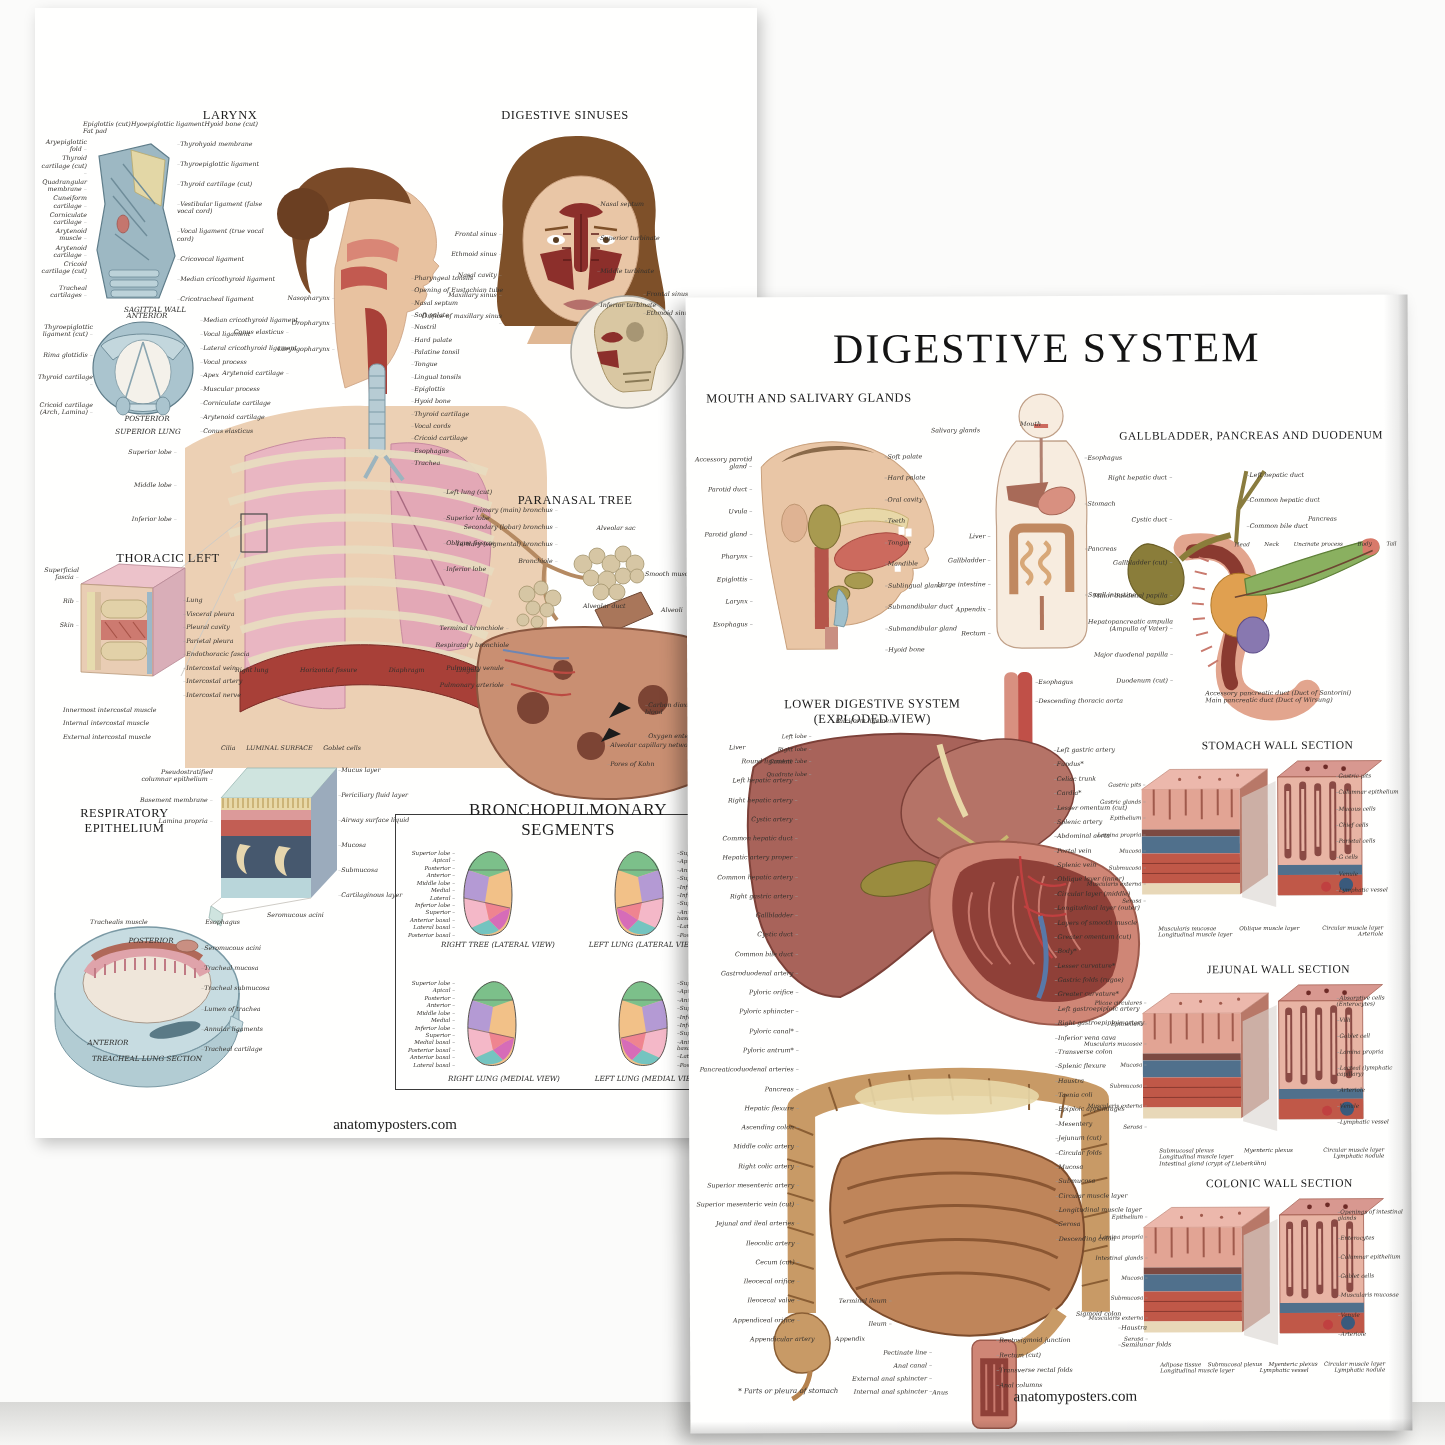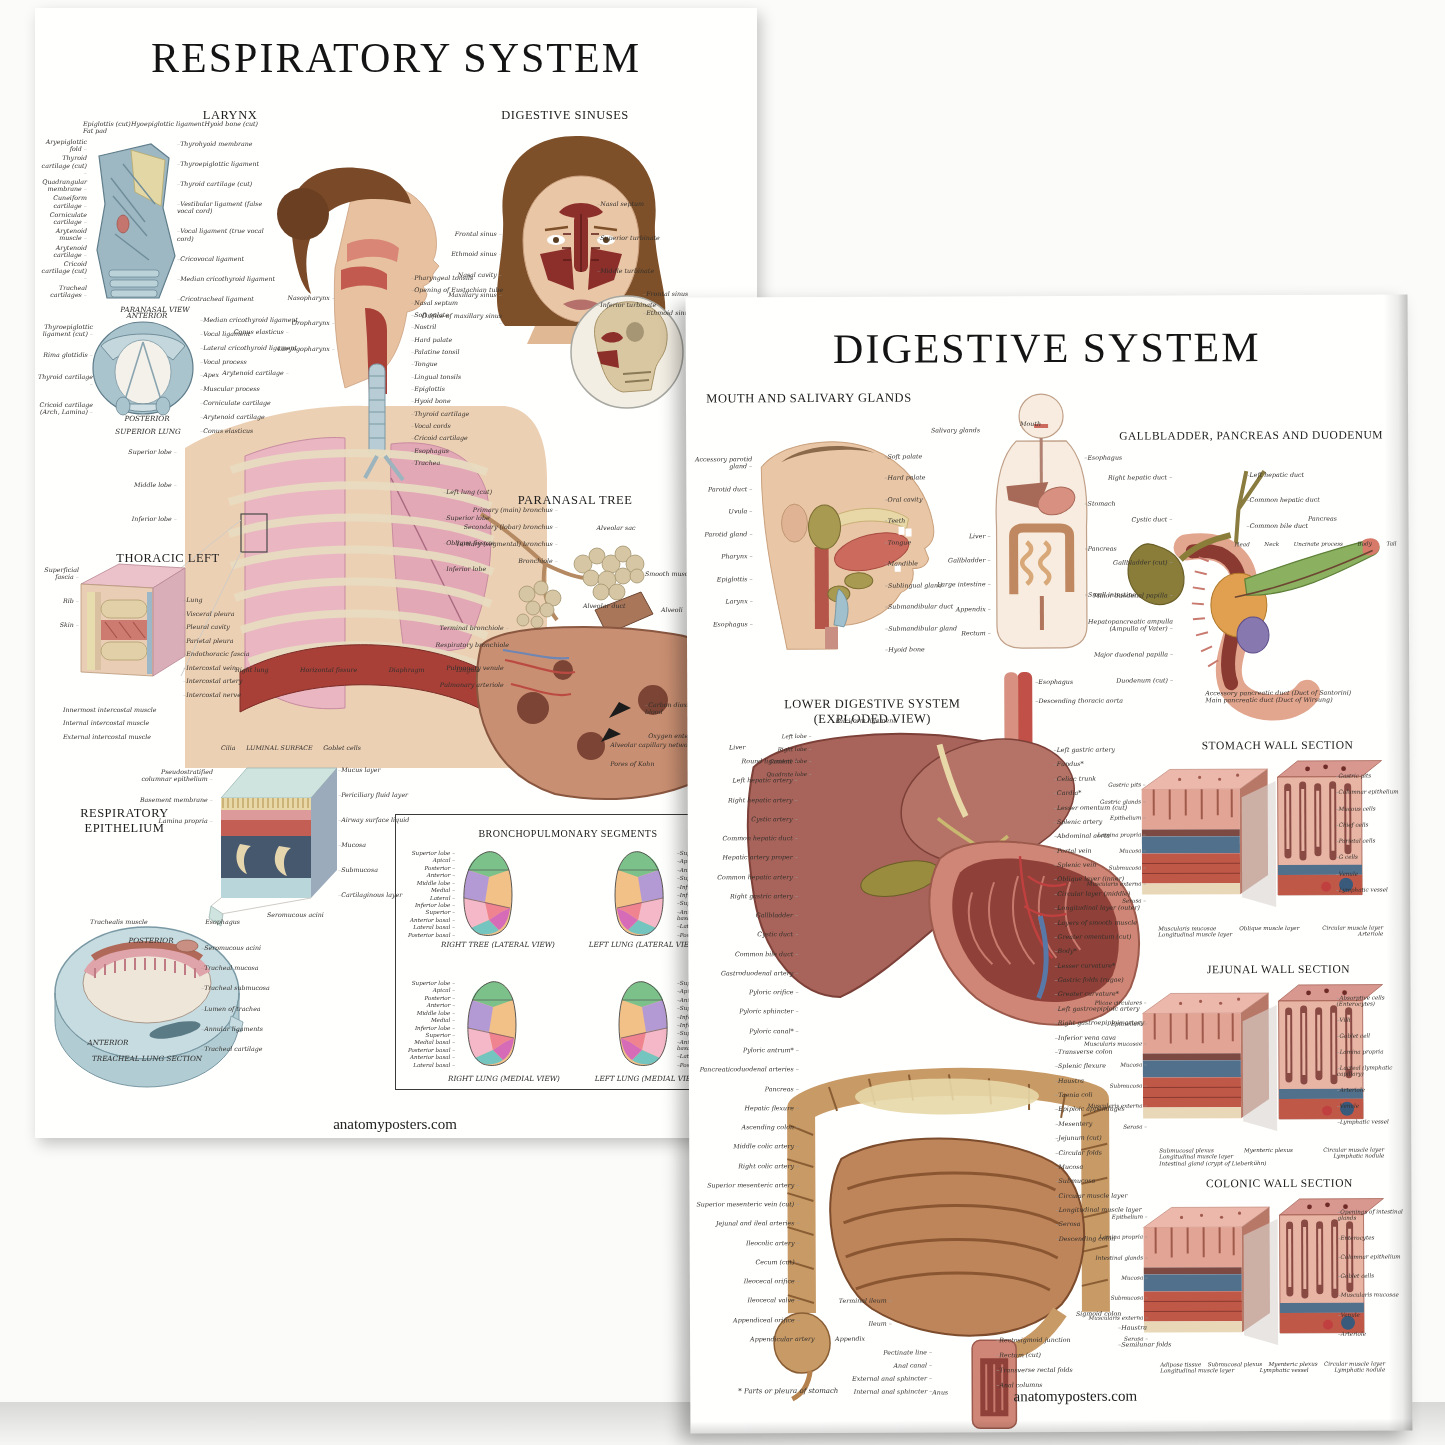--- a/index.html
+++ b/index.html
@@ -196,21 +196,20 @@
         <path d="M196,1008 l12,6 l-2,10 l-12,-6 Z" fill="#c7dce1" stroke="#7a99a4" stroke-width=".8"></path>
       </g>
       <g>
         <use href="#lungA" transform="translate(424,842)"></use>
         <use href="#lungA" transform="translate(633,842) scale(-1,1)"></use>
         <use href="#lungA" transform="translate(428,972)"></use>
         <use href="#lungA" transform="translate(637,972) scale(-1,1)"></use>
       </g>
     </svg>
 
-    <div class="t1" style="top:26px">RESPIRATORY SYSTEM</div>
     <div class="h2" style="left:120px;top:100px;width:150px">LARYNX</div>
     <div class="labels row" style="left:48px;top:112px;width:175px">
         <div class="lbl">Epiglottis (cut)</div>
         <div class="lbl">Hyoepiglottic ligament</div>
         <div class="lbl">Hyoid bone (cut)</div>
         <div class="lbl">Fat pad</div>
       </div>
     <div class="labels ra" style="left:2px;top:130px;width:50px;height:160px">
         <div class="lbl">Aryepiglottic fold</div>
         <div class="lbl">Thyroid cartilage (cut)</div>
@@ -225,21 +224,21 @@
     <div class="labels la" style="left:142px;top:132px;width:100px;height:162px">
         <div class="lbl">Thyrohyoid membrane</div>
         <div class="lbl">Thyroepiglottic ligament</div>
         <div class="lbl">Thyroid cartilage (cut)</div>
         <div class="lbl">Vestibular ligament (false vocal cord)</div>
         <div class="lbl">Vocal ligament (true vocal cord)</div>
         <div class="lbl">Cricovocal ligament</div>
         <div class="lbl">Median cricothyroid ligament</div>
         <div class="lbl">Cricotracheal ligament</div>
       </div>
-    <div class="cap" style="left:60px;top:297px;width:120px">PARANASAL VIEW</div>
+    <div class="cap" style="left:60px;top:297px;width:120px">SAGITTAL WALL</div>
     <div class="cap" style="left:62px;top:303px;width:100px">ANTERIOR</div>
     <div class="labels ra" style="left:0px;top:315px;width:58px;height:92px">
         <div class="lbl">Thyroepiglottic ligament (cut)</div>
         <div class="lbl">Rima glottidis</div>
         <div class="lbl">Thyroid cartilage</div>
         <div class="lbl">Cricoid cartilage (Arch, Lamina)</div>
       </div>
     <div class="labels la" style="left:165px;top:308px;width:105px;height:118px">
         <div class="lbl">Median cricothyroid ligament</div>
         <div class="lbl">Vocal ligament</div>
@@ -398,21 +397,21 @@
         <div class="lbl">Tracheal submucosa</div>
         <div class="lbl">Lumen of trachea</div>
         <div class="lbl">Annular ligaments</div>
         <div class="lbl">Tracheal cartilage</div>
       </div>
     <div class="cap" style="left:86px;top:928px;width:60px">POSTERIOR</div>
     <div class="cap" style="left:38px;top:1030px;width:70px">ANTERIOR</div>
     <div class="cap" style="left:22px;top:1046px;width:180px">TREACHEAL LUNG SECTION</div>
 
     <div class="box" style="left:360px;top:806px;width:340px;height:276px"></div>
-    <div class="h2" style="left:388px;top:820px;width:290px;font-size:10px">BRONCHOPULMONARY SEGMENTS</div>
+    <div class="h2" style="left:388px;top:792px;width:290px;font-size:17px">BRONCHOPULMONARY SEGMENTS</div>
     <div class="labels ra sm" style="left:364px;top:842px;width:56px;height:88px">
         <div class="lbl">Superior lobe</div>
         <div class="lbl">Apical</div>
         <div class="lbl">Posterior</div>
         <div class="lbl">Anterior</div>
         <div class="lbl">Middle lobe</div>
         <div class="lbl">Medial</div>
         <div class="lbl">Lateral</div>
         <div class="lbl">Inferior lobe</div>
         <div class="lbl">Superior</div>

